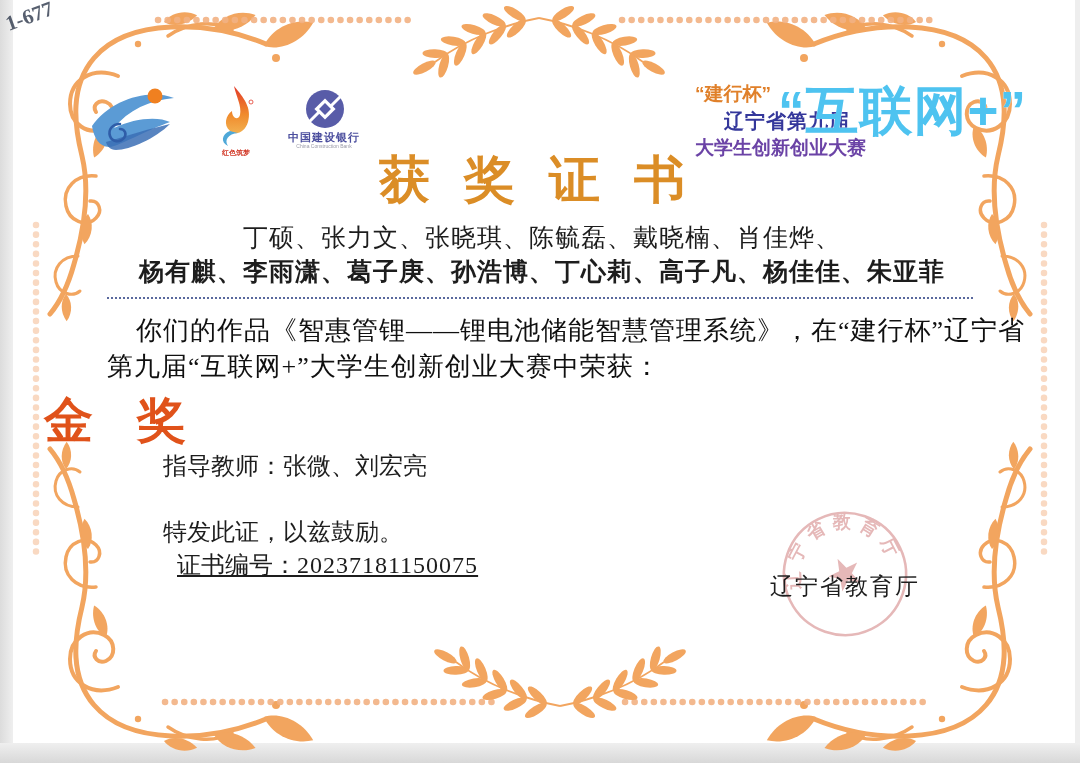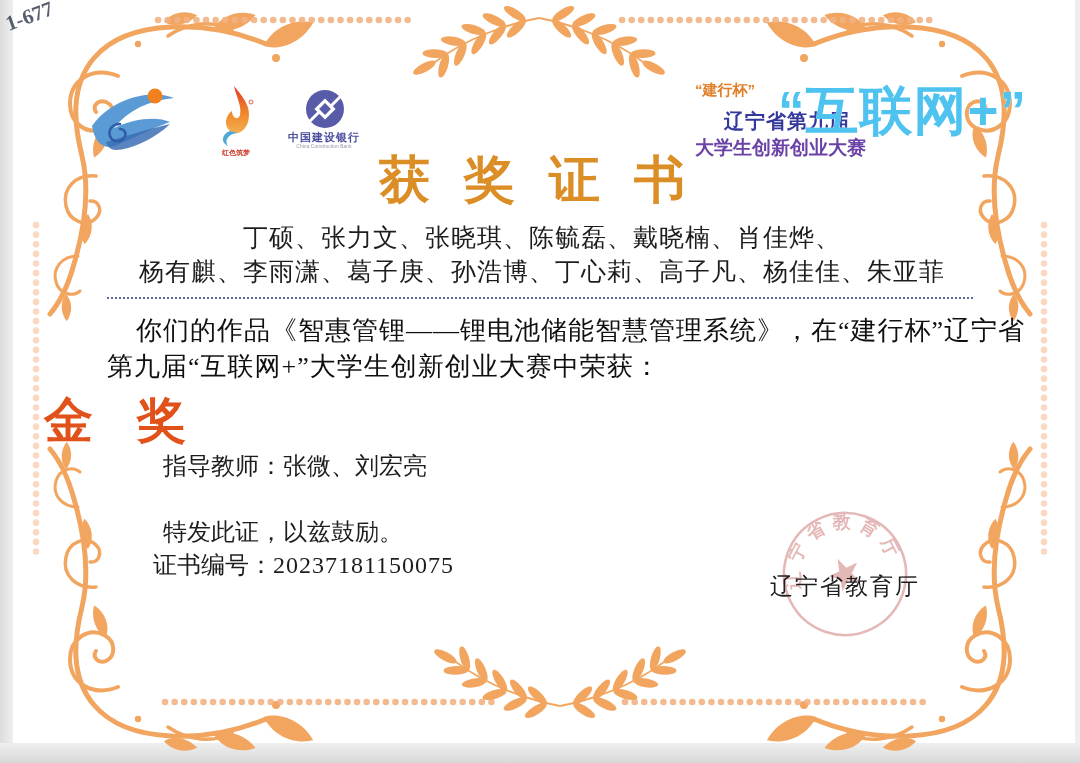--- a/index.html
+++ b/index.html
@@ -22,45 +22,45 @@
   .edge{position:absolute;background:#e7e7e7;}
   .edge.left{left:0;top:0;width:13px;height:763px;background:linear-gradient(90deg,#dcdcdc,#efefef);}
   .edge.bottom{left:0;bottom:0;width:1080px;height:20px;background:linear-gradient(0deg,#d8d8d8,#efefef);}
   .edge.right{right:0;top:0;width:5px;height:763px;background:#eeeeee;}
   .abs{position:absolute;}
   .decor{position:absolute;left:0;top:0;pointer-events:none;}
   
   .hand-mark{left:5px;top:4px;transform:rotate(-20deg);color:#3A4456;
     font-family:cursive;font-size:21px;font-weight:bold;opacity:.85;}
   
-  .hdr-cup{left:695px;top:81px;color:var(--header-orange);font-size:15px;font-weight:bold;}
+  .hdr-cup{left:695px;top:81px;color:var(--header-orange);font-size:19px;font-weight:bold;}
   .hdr-edition{left:724px;top:108px;color:var(--header-navy);font-size:20px;font-weight:bold;letter-spacing:1px;}
   .hdr-comp{left:695px;top:135px;color:var(--header-purple);font-size:19px;font-weight:bold;}
   .hdr-big{left:778px;top:76px;color:var(--internet-blue);font-size:53px;font-weight:bold;
     font-family:"Liberation Sans",sans-serif;letter-spacing:1px;text-shadow:0 0 1px #fff;}
   
   .ccb-cn{left:284px;top:130px;width:80px;text-align:center;color:#4B4E9E;font-size:11px;font-weight:bold;letter-spacing:1px;}
   .ccb-en{left:284px;top:143px;width:80px;text-align:center;color:#9a9aa8;font-size:5px;}
   .flame-cap{left:208px;top:148px;width:56px;text-align:center;color:#D23B2A;font-size:7px;font-weight:bold;}
   
   .title{left:0;top:146px;width:1064px;text-align:center;color:var(--title-orange);
     font-family:"Liberation Serif",serif;font-size:51px;font-weight:bold;letter-spacing:34px;text-indent:34px;}
   .names{width:1060px;left:12px;text-align:center;color:var(--ink);font-size:25px;letter-spacing:1px;}
   .names.l1{top:221px;}
-  .names.l2{top:255px;}
+  .names.l2{top:255px;font-weight:bold;}
   .dotline{left:107px;top:297px;width:866px;height:0;border-top:2px dotted var(--dotted-blue);opacity:.85;}
   .body-line{color:#101010;font-family:"Liberation Serif",serif;font-size:26px;letter-spacing:1px;}
   .body-line.l1{left:136px;top:313px;text-align:center;}
   .body-line.l2{left:107px;top:349px;text-align:right;}
   .award{left:0;top:388px;width:1066px;color:var(--award-red);
     font-family:"Liberation Serif",serif;font-size:49px;font-weight:bold;letter-spacing:44px;text-indent:44px;}
   .detail{color:var(--ink);font-size:24px;}
   .advisor{left:163px;top:450px;}
   .issue{left:163px;top:516px;}
-  .certno{left:153px;top:549px;}
+  .certno{left:177px;top:549px;text-decoration:underline;}
   .certno .num{font-family:"Liberation Serif",serif;letter-spacing:1px;}
   .issuer{left:700px;top:571px;width:290px;text-align:center;color:var(--ink);font-size:23px;letter-spacing:2px;}
   .date{left:688px;top:603px;width:310px;text-align:center;color:var(--ink);
     font-family:"Liberation Serif",serif;font-size:23px;letter-spacing:2px;}
   .seal{left:768px;top:494px;}
 </style>
 </head>
 <body>
 
 <div class="scan">

